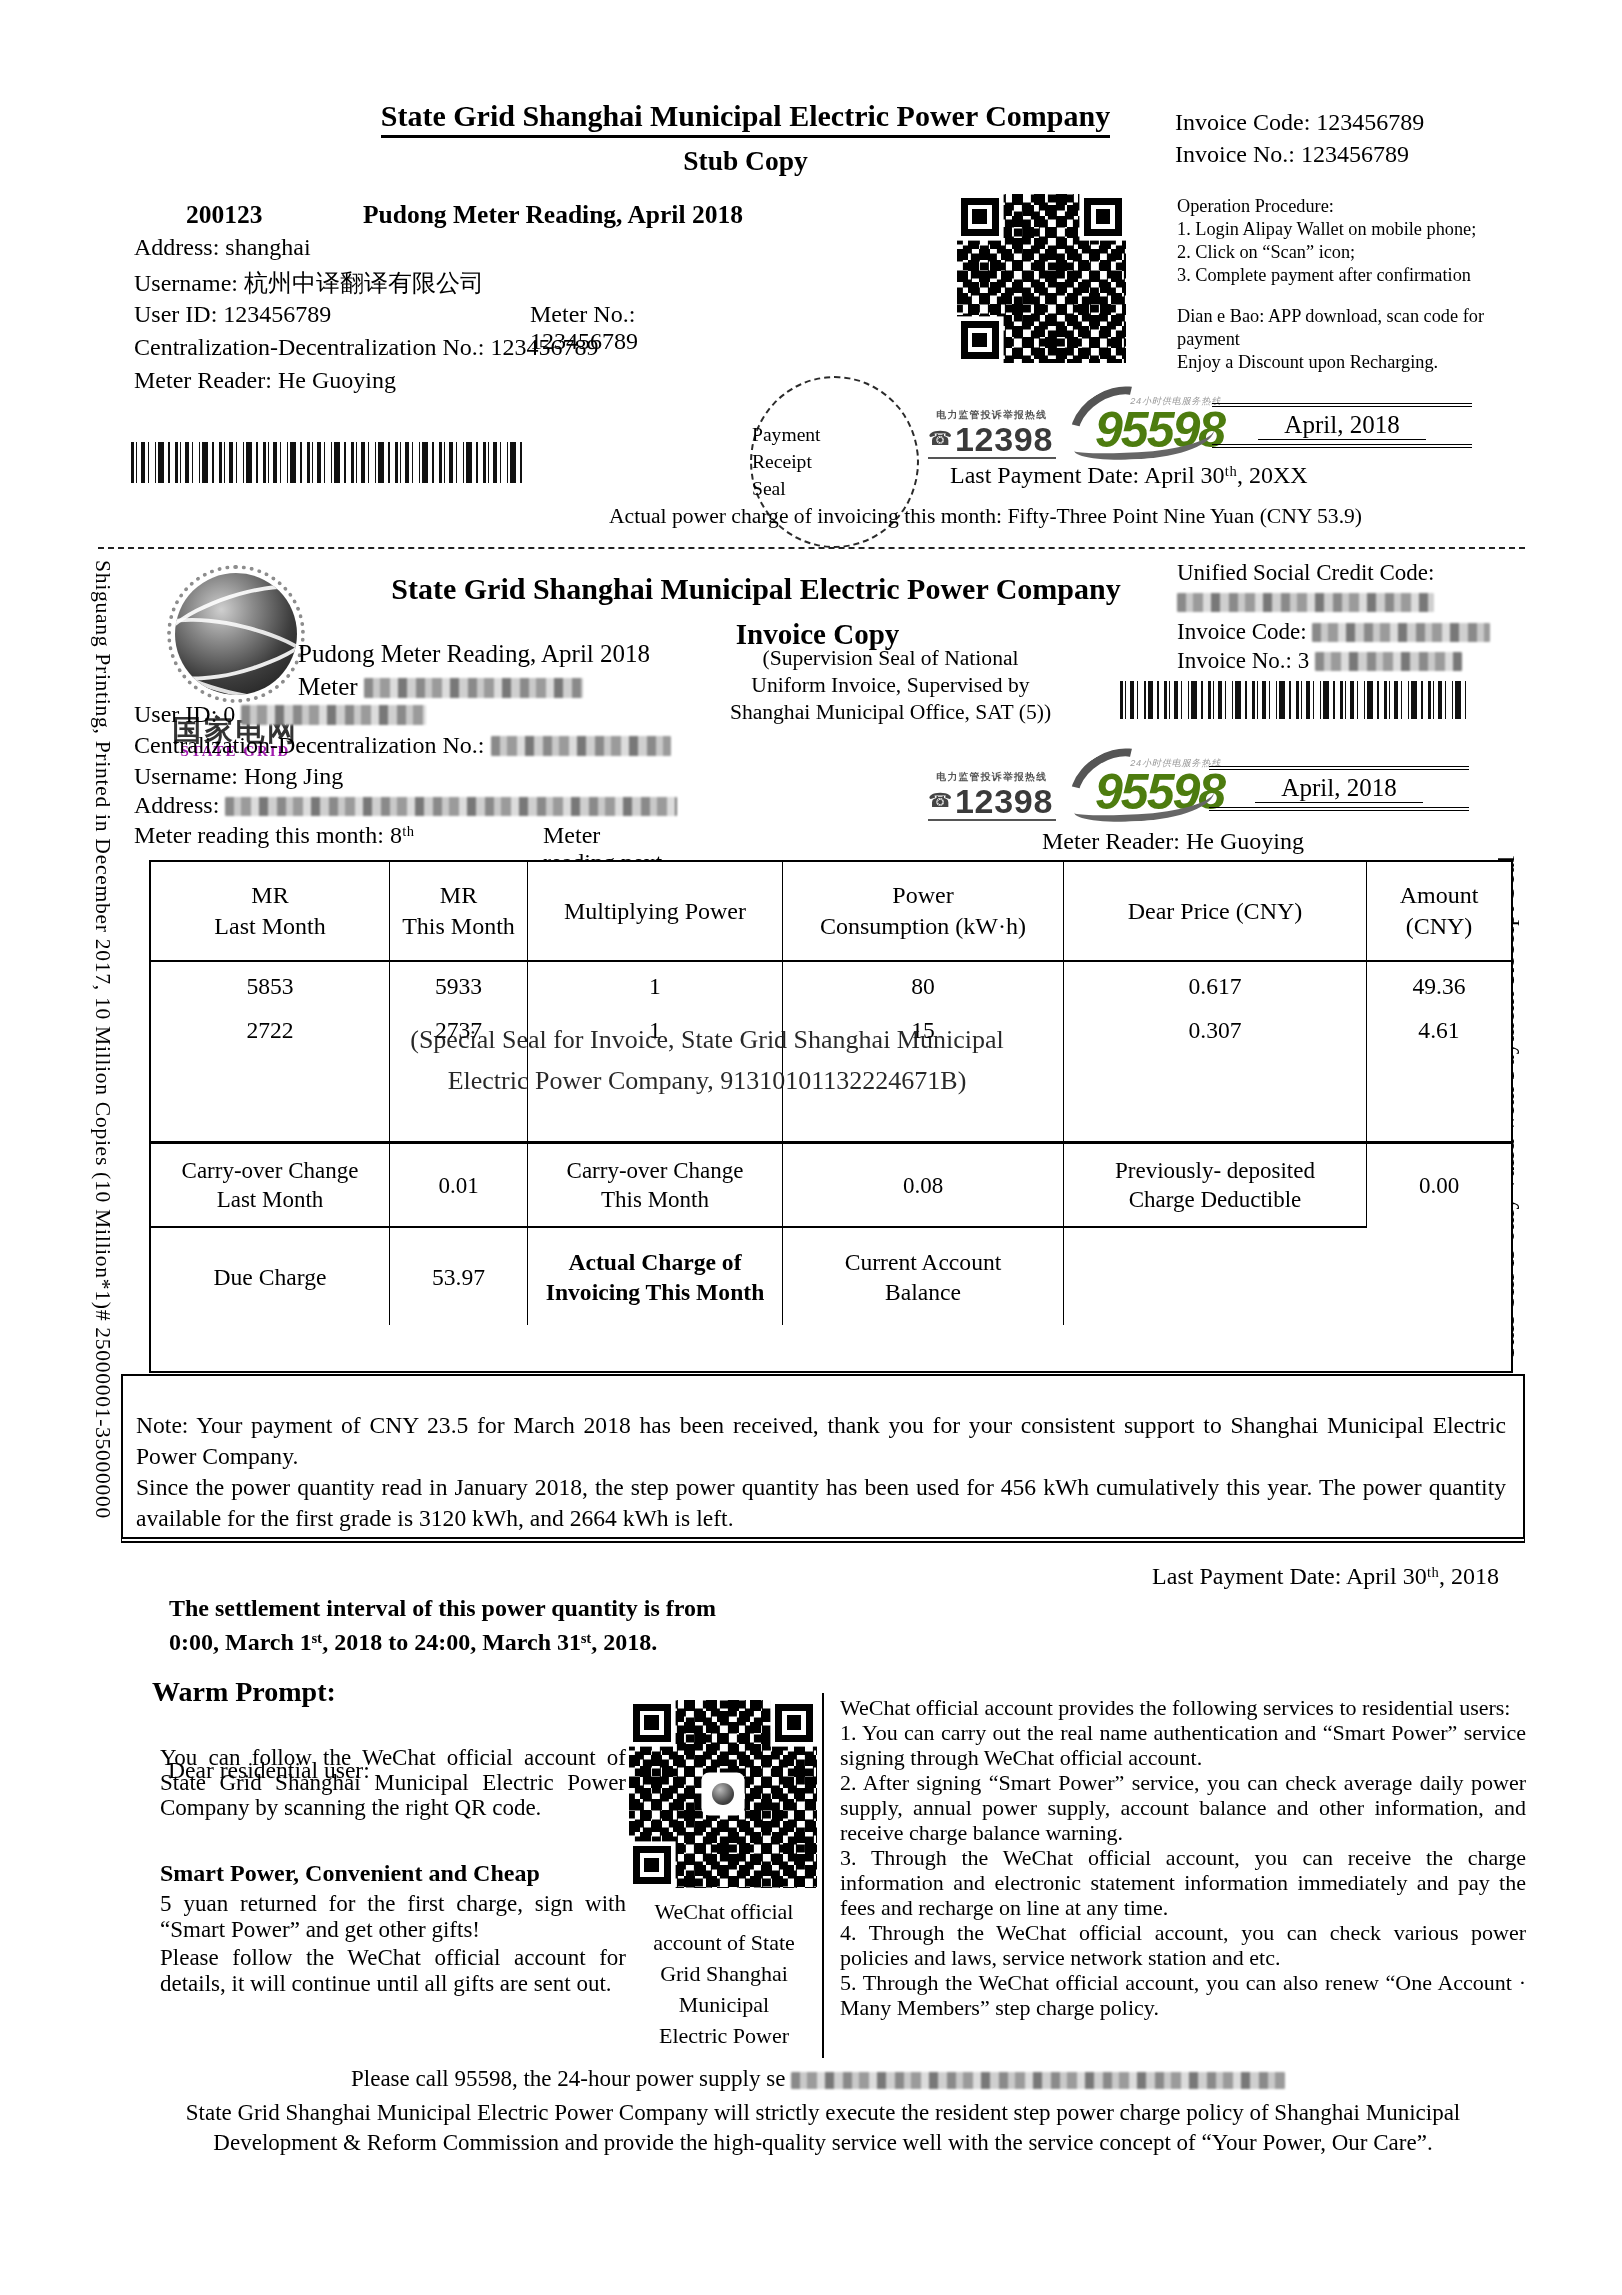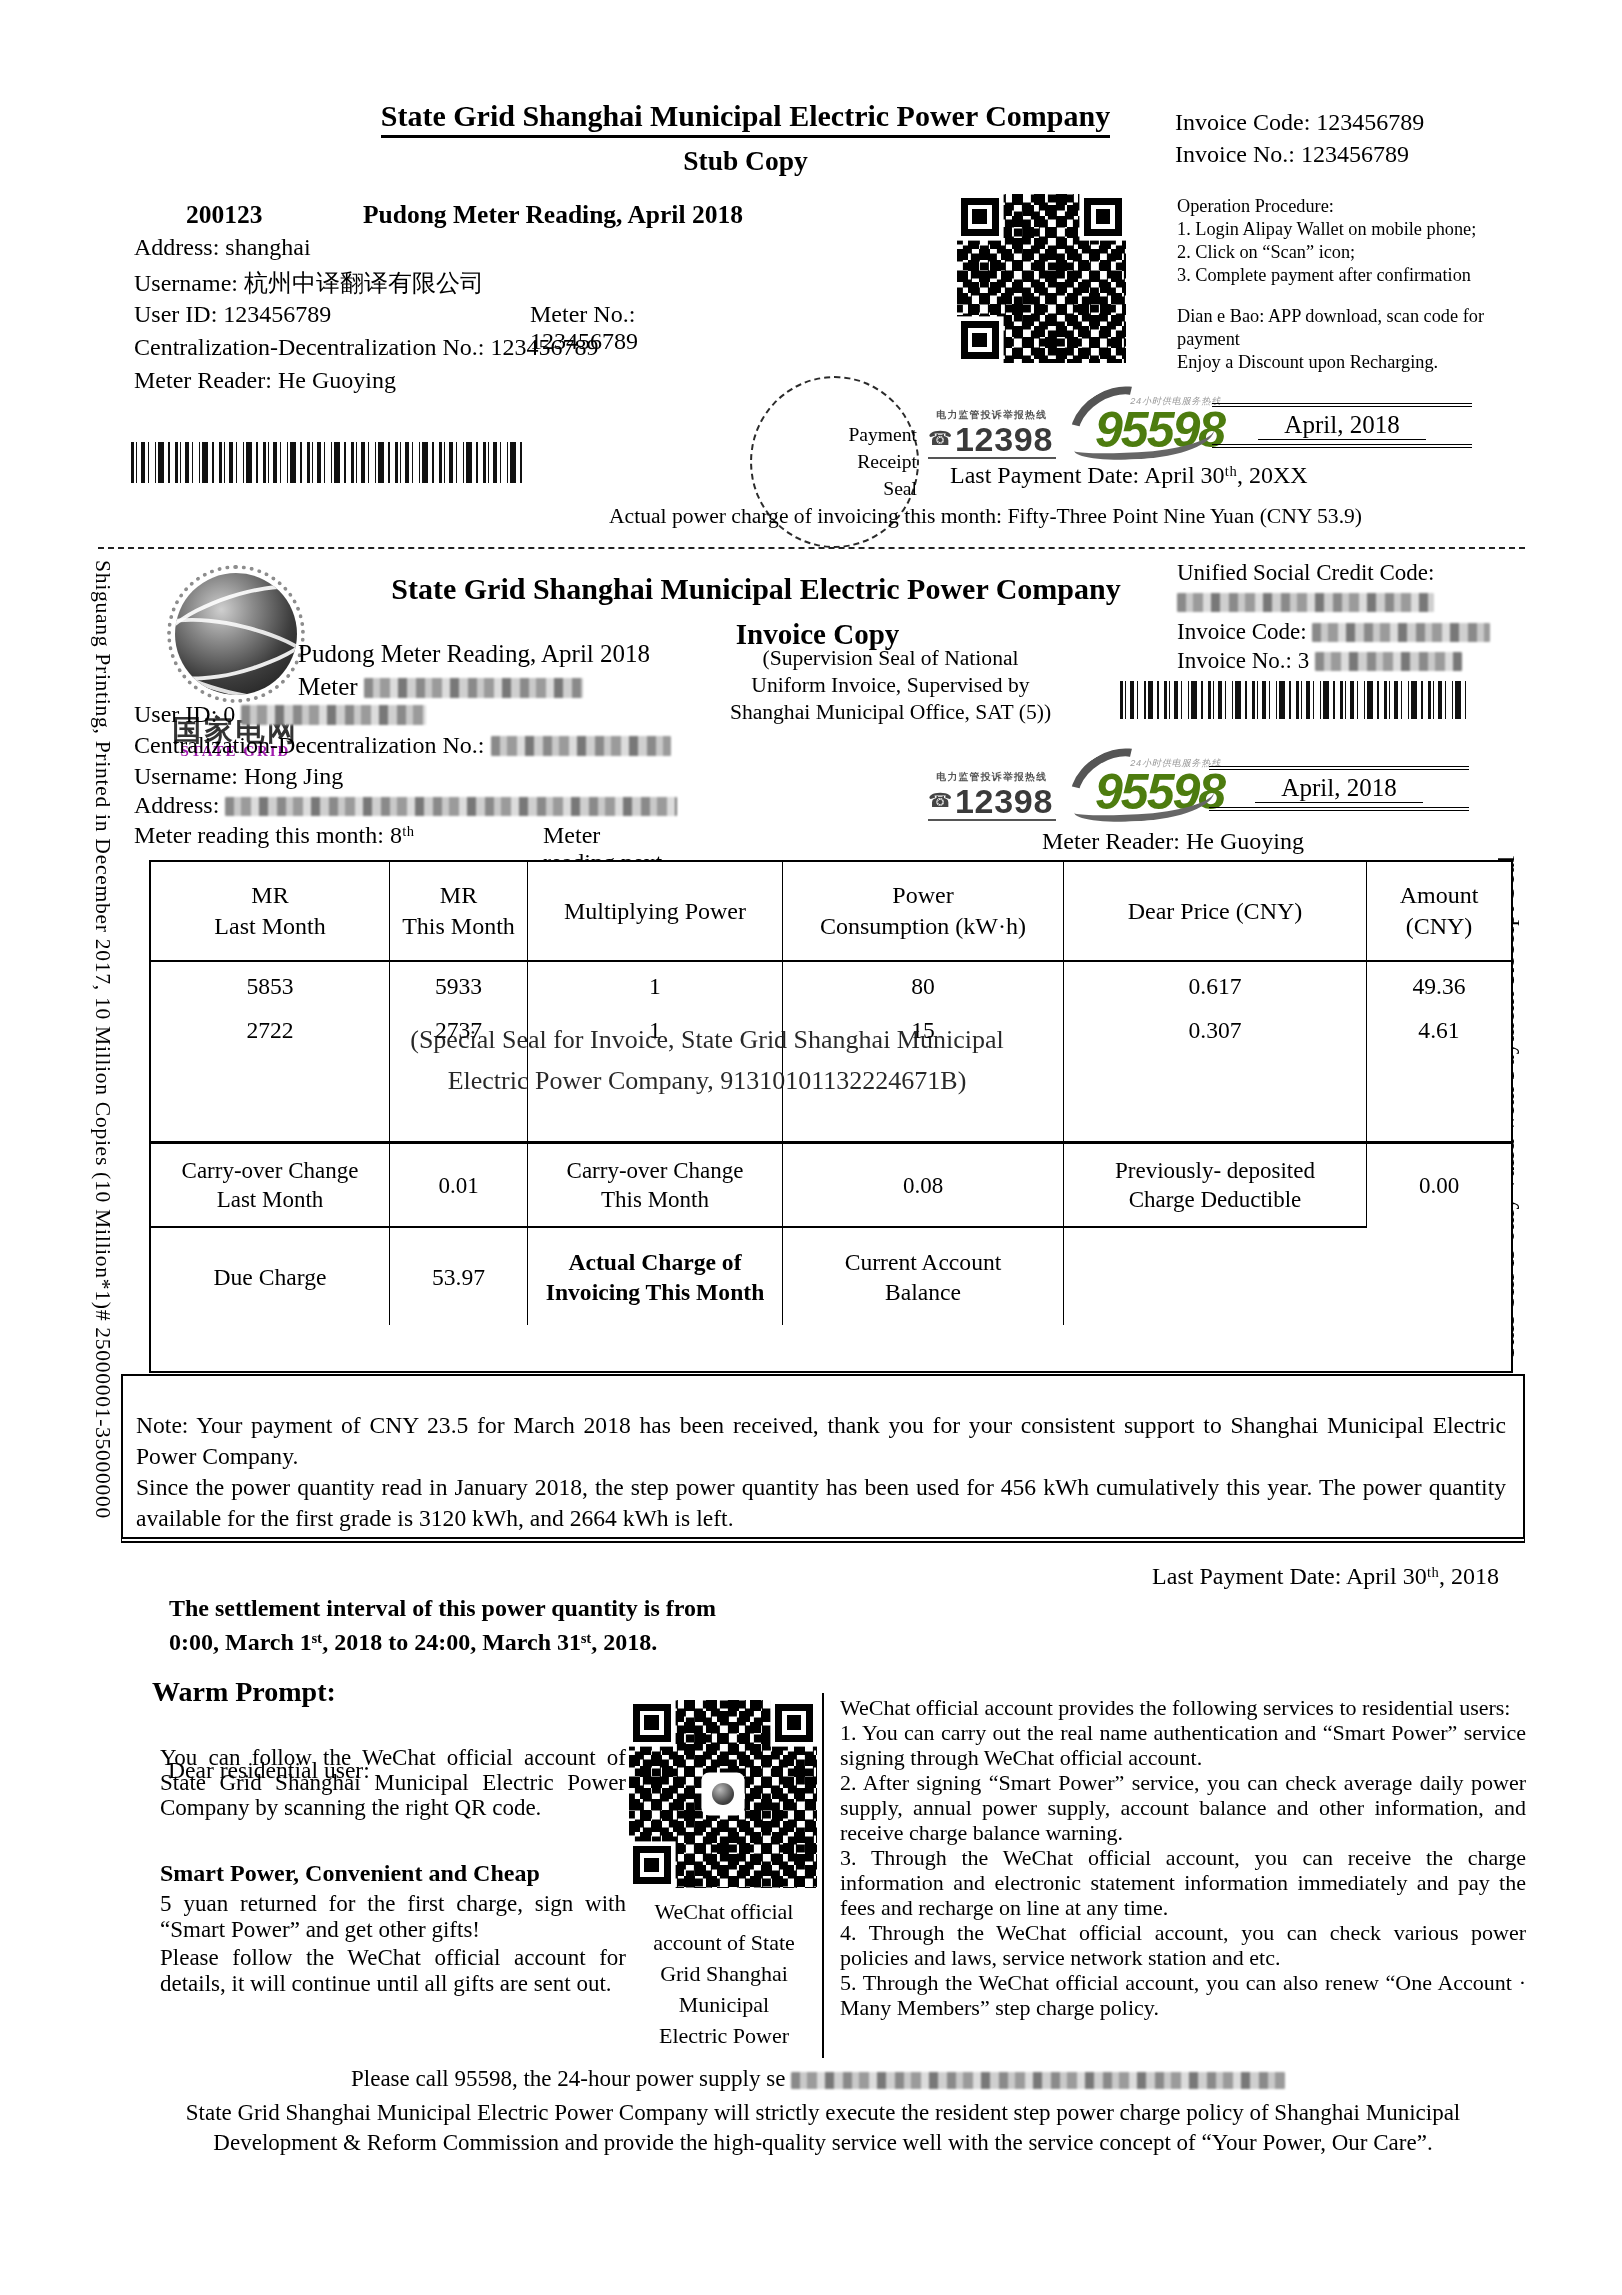--- a/index.html
+++ b/index.html
@@ -47,21 +47,21 @@
       border-top-color:#555;border-radius:50%;transform:rotate(-32deg);}
   .h95598 .swoosh{position:absolute;left:3.9px;bottom:0;width:141px;height:19.6px;border-bottom:7.2px solid #666;
       border-radius:0 0 55% 45% / 0 0 100% 45%;transform:rotate(-3deg);}
 
   
   .period{border-top:4.6px double #000;border-bottom:4.6px double #000;text-align:center;padding:3.9px 0 5.2px;}
   .period span{font-size:25px;border-bottom:1.3px solid #000;padding:0 26px 1.3px;}
 
   
   .seal-circle{width:165px;height:168px;border:2.6px dashed #2a2a2a;border-radius:50%;
-      display:flex;flex-direction:column;align-items:flex-end;justify-content:center;gap:5.2px;}
+      display:flex;flex-direction:column;align-items:flex-start;justify-content:center;gap:5.2px;}
   .seal-circle span{font-size:19.6px;line-height:1.1;}
 
   
   .sg-globe{width:122px;height:122px;border-radius:50%;position:relative;overflow:hidden;
       background:radial-gradient(circle at 38% 30%,#cfcfcf 0%,#8a8a8a 28%,#3c3c3c 62%,#161616 100%);}
   .sg-globe::before{content:"";position:absolute;left:-24%;top:16%;width:150%;height:58%;
       border:4.6px solid rgba(255,255,255,.9);border-radius:50%;transform:rotate(-18deg);}
   .sg-globe::after{content:"";position:absolute;left:-28%;top:42%;width:150%;height:52%;
       border:4.6px solid rgba(255,255,255,.85);border-radius:50%;transform:rotate(14deg);}
   .sg-ring{outline:4.6px dotted #8d8d8d;outline-offset:4.6px;border-radius:50%;}

